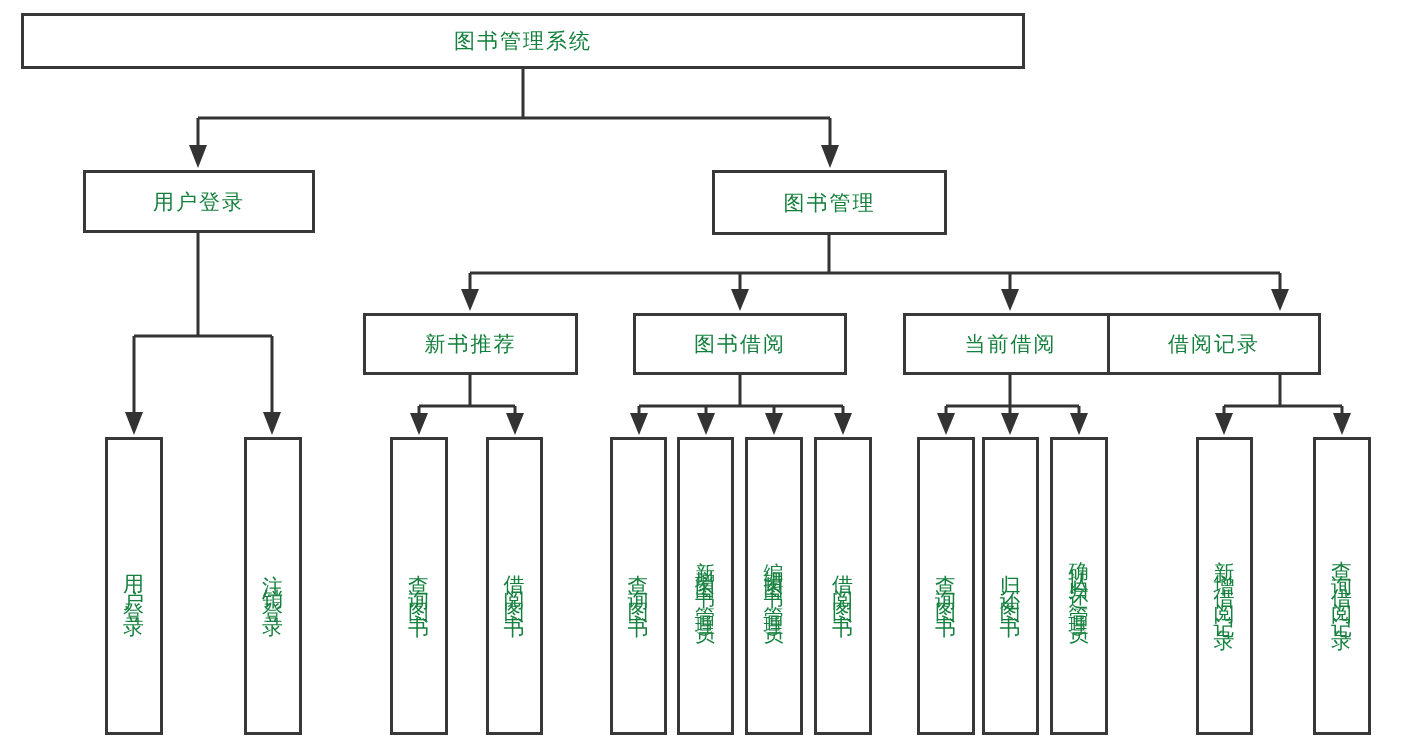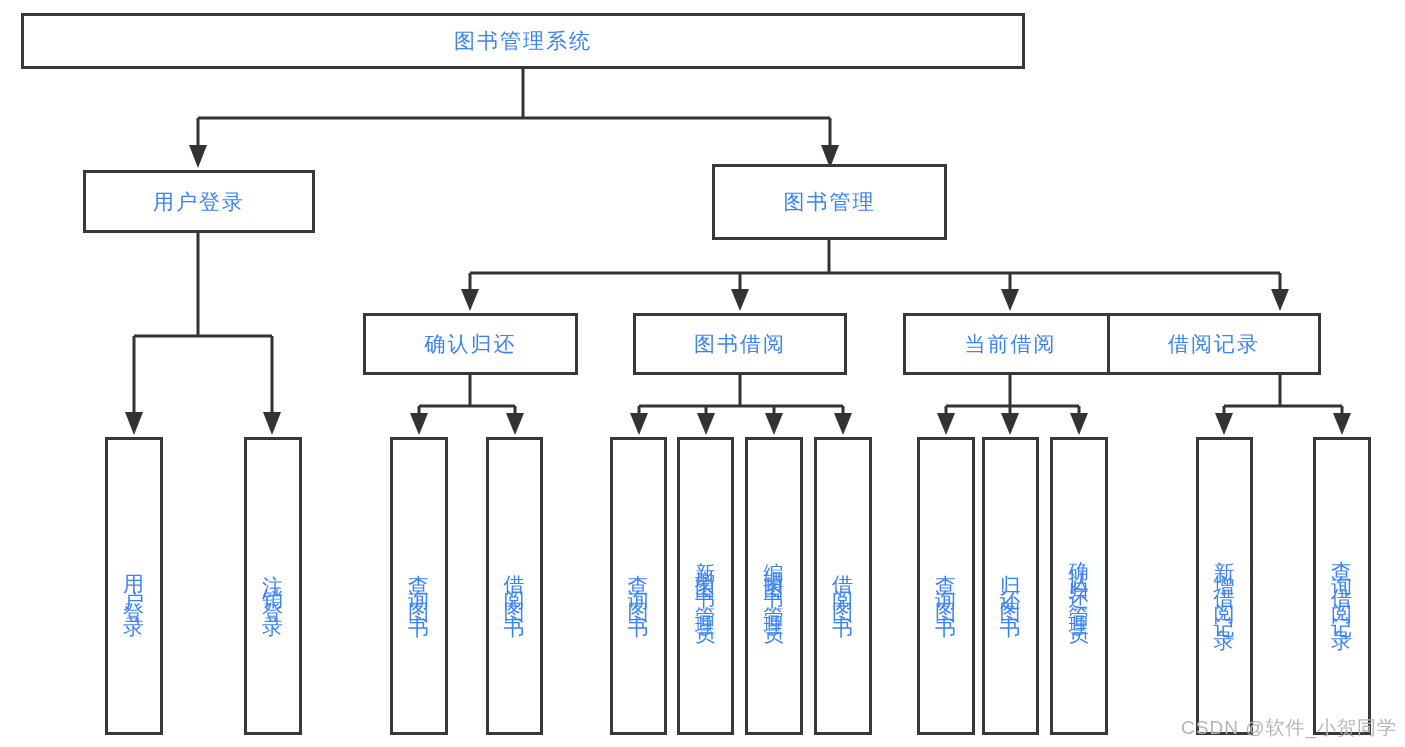--- a/index.html
+++ b/index.html
@@ -5,21 +5,21 @@
   html,body { margin:0; padding:0; background:#ffffff; }
   .canvas {
     position:relative; width:1405px; height:747px; background:#ffffff;
     font-family:"Liberation Sans", sans-serif; overflow:hidden;
   }
   .connectors { position:absolute; left:0; top:0; width:1405px; height:747px; }
   .box {
     position:absolute; box-sizing:border-box;
     border:3px solid #383838; background:#ffffff;
     display:flex; align-items:center; justify-content:center;
-    color:#3b82f6;
+    color:#15803d;
   }
   .hbox span { font-size:21px; letter-spacing:2px; white-space:nowrap; }
   .vbox span {
     writing-mode:vertical-rl; text-orientation:mixed;
     font-size:21px; letter-spacing:14px; line-height:1;
   }
   .vbox.long span { font-size:20px; letter-spacing:9px; }
   .watermark {
     position:absolute; right:8px; bottom:6px;
     font-size:19px; color:#b5b5b5; letter-spacing:1px; white-space:nowrap;
@@ -103,26 +103,26 @@
     </g>
   </svg>
 
   <div class="box hbox" style="left:21px; top:13px; width:1004px; height:56px">
     <span>图书管理系统</span>
   </div>
 
   <div class="box hbox" style="left:83px; top:170px; width:232px; height:63px">
     <span>用户登录</span>
   </div>
-  <div class="box hbox" style="left:712px; top:164px; width:235px; height:76px">
+  <div class="box hbox" style="left:712px; top:170px; width:235px; height:65px">
     <span>图书管理</span>
   </div>
 
   <div class="box hbox" style="left:363px; top:313px; width:215px; height:62px">
-    <span>确认归还</span>
+    <span>新书推荐</span>
   </div>
   <div class="box hbox" style="left:903px; top:313px; width:215px; height:62px">
     <span>当前借阅</span>
   </div>
   <div class="box hbox" style="left:633px; top:313px; width:214px; height:62px">
     <span>图书借阅</span>
   </div>
   <div class="box hbox" style="left:1107px; top:313px; width:214px; height:62px">
     <span>借阅记录</span>
   </div>
@@ -164,15 +164,14 @@
     <span>确认归还（管理员）</span>
   </div>
 
   <div class="box vbox" style="left:1196px; top:437px; width:57px; height:298px">
     <span>新增借阅记录</span>
   </div>
   <div class="box vbox" style="left:1313px; top:437px; width:58px; height:298px">
     <span>查询借阅记录</span>
   </div>
 
-  <div class="watermark">CSDN @软件_小贺同学</div>
 
 </div>
 
 </body></html>

